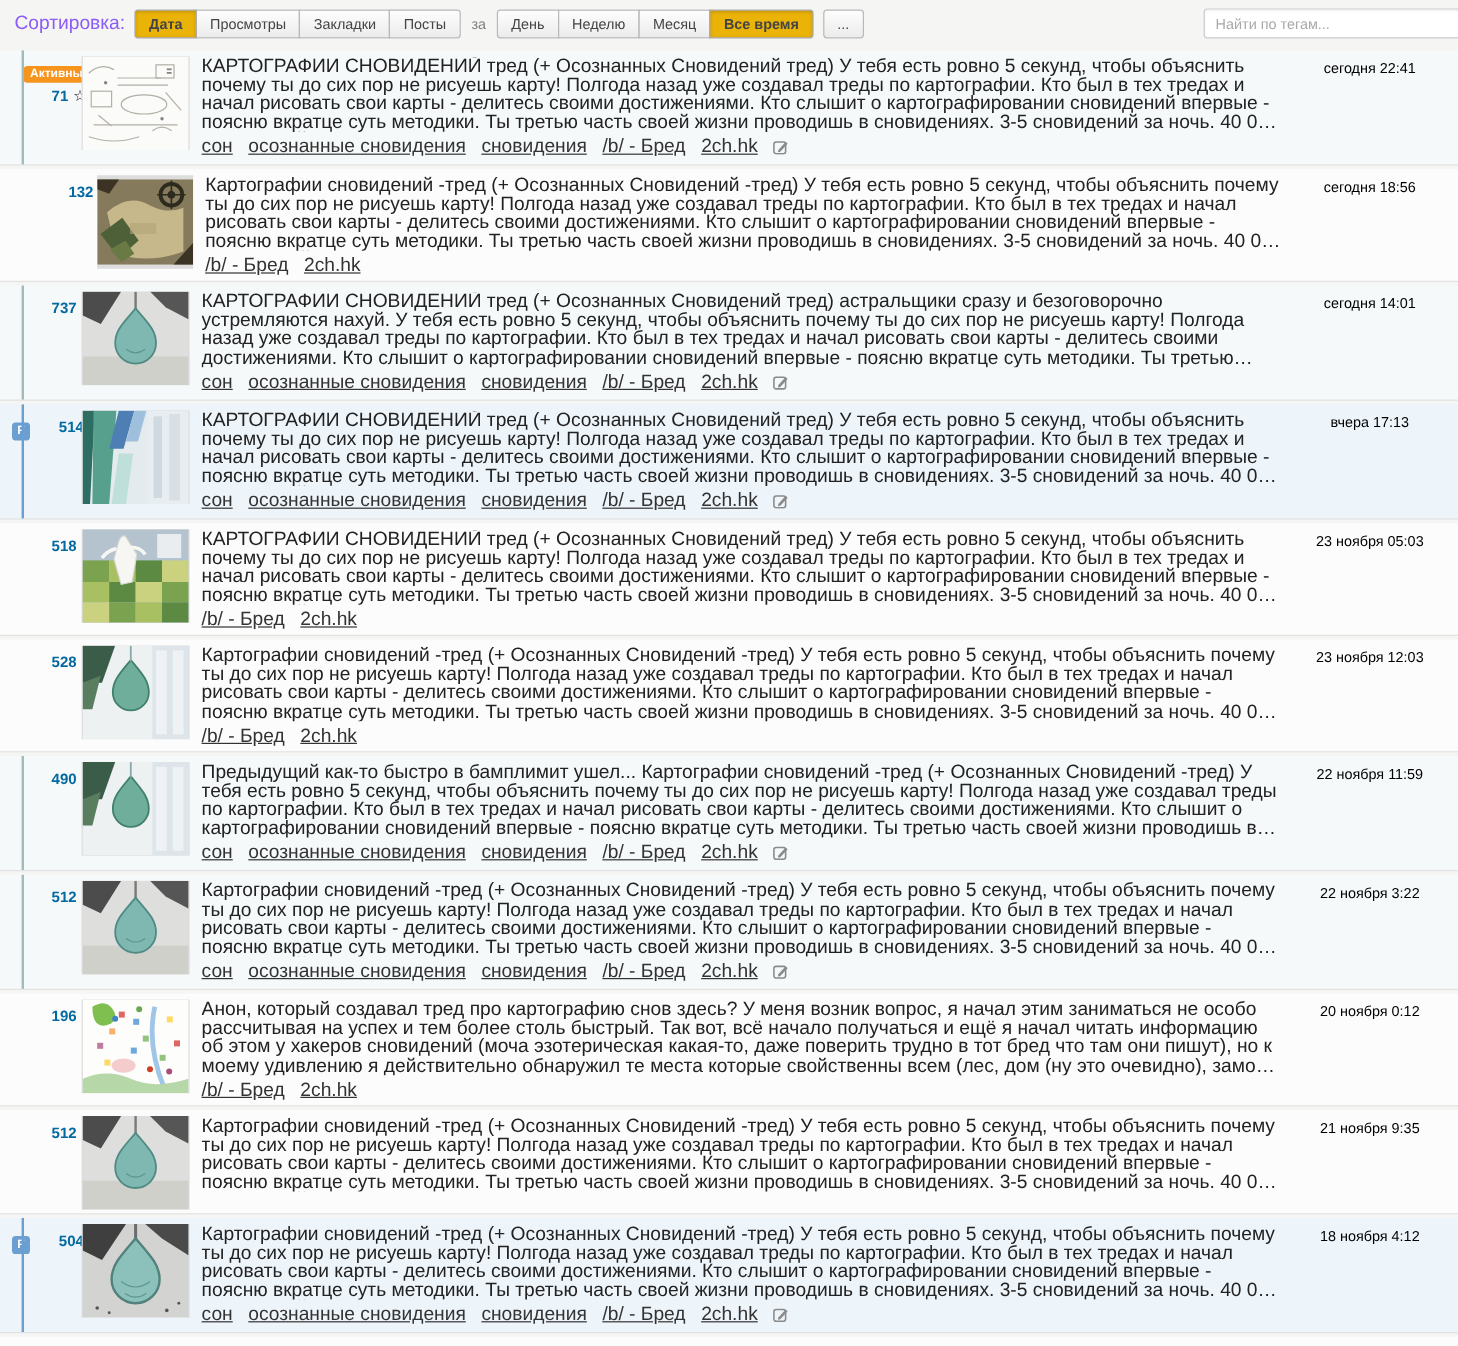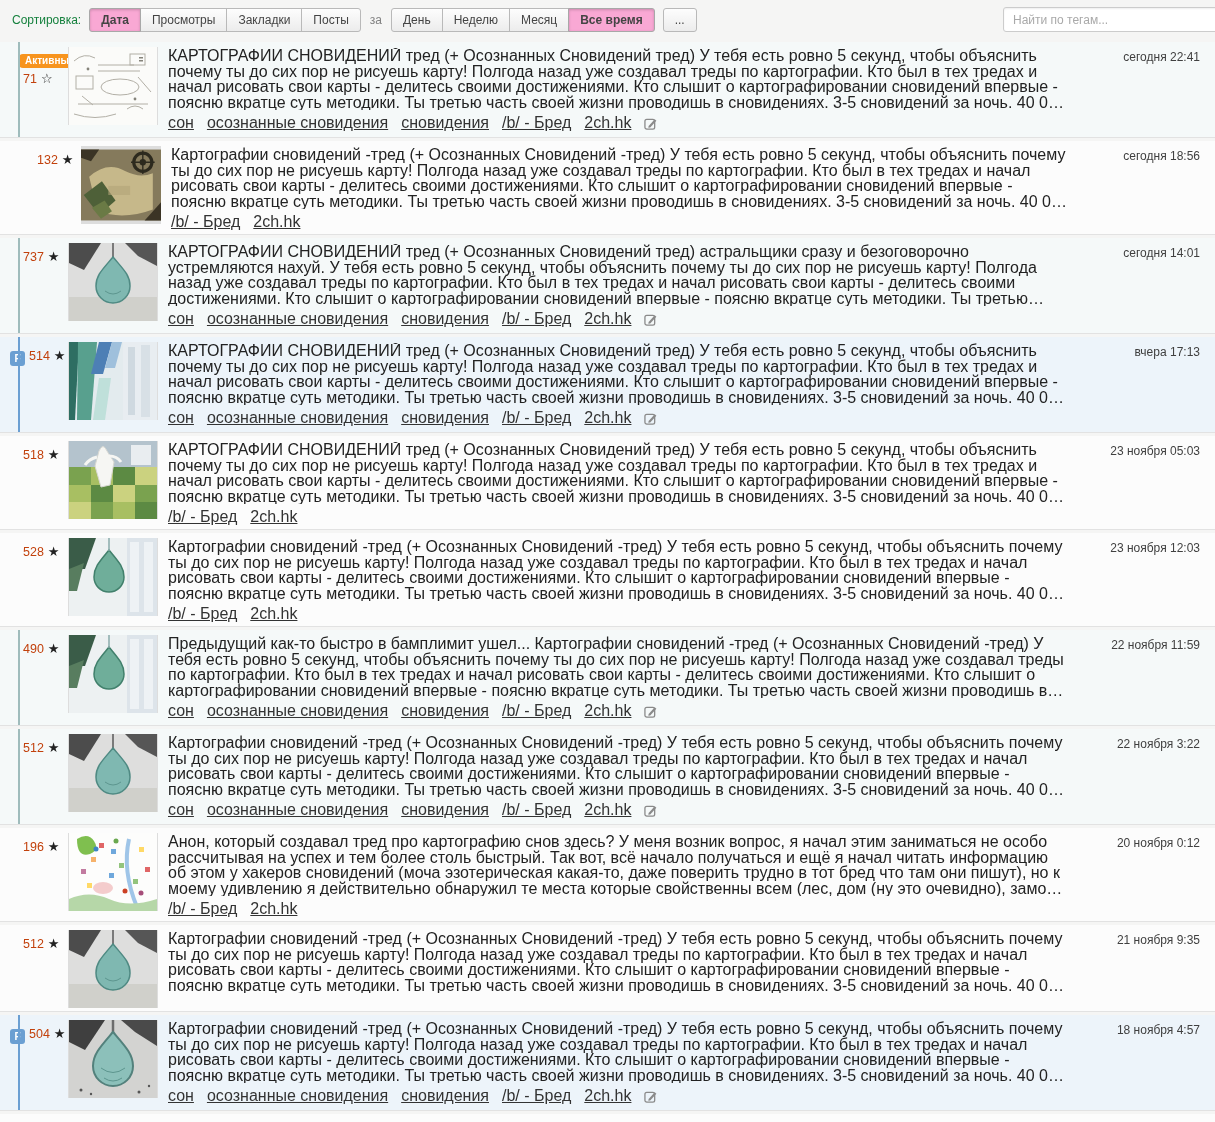--- a/index.html
+++ b/index.html
@@ -1,30 +1,30 @@
 <!DOCTYPE html>
 <html><head>
 <meta charset="utf-8">
 <style>
   * { box-sizing: border-box; margin: 0; padding: 0; }
   html,body { width:1215px; height:1122px; overflow:hidden; position:relative;
     background:#f5f5f4; font-family:"Liberation Sans","DejaVu Sans",sans-serif; }
 
   
   .topbar { position:relative; height:42px; padding:8px 0 0 12px; white-space:nowrap; }
-  .tb-label { color:#15803d; font-size:12px; margin-right:8px; vertical-align:middle; }
+  .tb-label { color:#8b5cf6; font-size:16px; margin-right:8px; vertical-align:middle; }
   .btn-group { display:inline-block; vertical-align:middle; }
   .tb-btn { display:inline-block; vertical-align:middle; cursor:pointer;
     font-family:inherit; font-size:12px; color:#444;
     padding:4px 11px; border:1px solid #b9b9b9; border-radius:3px;
     background:linear-gradient(#fdfdfd,#ececec); }
   .btn-group .tb-btn { border-radius:0; margin-left:-1px; }
   .btn-group .tb-btn:first-child { border-radius:3px 0 0 3px; margin-left:0; }
   .btn-group .tb-btn:last-child { border-radius:0 3px 3px 0; }
-  .tb-btn.sel { background:#f9a8d4; box-shadow:inset 0 1px 3px rgba(0,0,0,.18);
+  .tb-btn.sel { background:#eab308; box-shadow:inset 0 1px 3px rgba(0,0,0,.18);
     font-weight:bold; border-color:#a8a8a8; position:relative; z-index:1; }
   .tb-mid { color:#828282; font-size:12px; margin:0 9px; vertical-align:middle; }
   .more-btn { margin-left:8px; }
   .search { position:absolute; top:7px; left:1003px; width:240px; height:25px;
     border:1px solid #ccc; border-radius:3px; background:#fff; padding:3px 9px;
     font-family:inherit; font-size:12px; color:#555;
     box-shadow:inset 0 1px 2px rgba(0,0,0,.07); }
   .search::placeholder { color:#a9a9a9; }
 
   
@@ -41,38 +41,38 @@
 
   .meta { width:68px; flex:none; padding:6px 0 0 23px; font-size:12px; }
   .row.indent .meta { padding-left:37px; }
   .badge-active { display:inline-block; background:#f7941e; color:#fff;
     font-size:10px; font-weight:bold; padding:1px 6px 2px; border-radius:4px;
     margin:-2px 0 3px -4px; }
   .rating-line { white-space:nowrap; }
   .badge-f { display:inline-block; width:15px; height:15px; line-height:15px;
     text-align:center; background:#6b9fd2; color:#fff; font-size:10px;
     font-weight:bold; border-radius:3px; margin:0 4px 0 -13px; vertical-align:-2px; }
-  .rating { font-weight:normal; color:#c2410c; font-size:12.5px; }
+  .rating { font-weight:bold; color:#0369a1; font-size:12.5px;margin-left:20px; }
   .star { color:#222; font-size:13px; margin-left:4px; cursor:pointer; }
 
   .thumb-wrap { flex:none; width:90px; margin-right:10px; }
   .row.indent .thumb-wrap { margin-left:13px; width:80px; }
   .thumb { width:100%; height:78px; overflow:hidden; cursor:pointer; background:#ddd; }
   .thumb svg { display:block; width:100%; height:100%; }
 
   .content { flex:1; min-width:0; padding:1px 14px 0 0; }
   .snippet { font-size:16px; line-height:15.5px; color:#222; cursor:pointer;
     display:-webkit-box; -webkit-line-clamp:4; -webkit-box-orient:vertical;
     overflow:hidden; max-height:62px; }
   .tags { margin-top:4px; white-space:nowrap; }
   .tag { color:#333; font-size:16px; text-decoration:underline; margin-right:13px; cursor:pointer; }
   .edit-ic { display:inline-block; vertical-align:-2px; cursor:pointer; }
 
-  .time { flex:none; width:132px; padding:3px 15px 0 0; text-align:right;
-    font-size:12px; color:#404040; white-space:nowrap; }
+  .time { flex:none; width:132px; padding:3px 15px 0 0; text-align:center;
+    font-size:12px; color:#000000; white-space:nowrap; }
 </style>
 </head>
 <body>
 
 <div class="topbar">
   <span class="tb-label">Сортировка:</span><span class="btn-group" id="sort-buttons"><button class="tb-btn sel">Дата</button><button class="tb-btn">Просмотры</button><button class="tb-btn">Закладки</button><button class="tb-btn">Посты</button></span><span class="tb-mid">за</span><span class="btn-group" id="period-buttons"><button class="tb-btn">День</button><button class="tb-btn">Неделю</button><button class="tb-btn">Месяц</button><button class="tb-btn sel">Все время</button></span><button class="tb-btn more-btn">...</button>
   <input class="search" type="text" placeholder="Найти по тегам..." style="">
 </div>
 
 <div id="thread-list">
@@ -441,21 +441,21 @@
         </div>
 
     </div>
     <div class="content">
       <div class="snippet"><span class="snippet-text">Картографии сновидений -тред (+ Осознанных Сновидений -тред) У тебя есть ровно 5 секунд, чтобы объяснить почему ты до сих пор не рисуешь карту! Полгода назад уже создавал треды по картографии. Кто был в тех тредах и начал рисовать свои карты - делитесь своими достижениями. Кто слышит о картографировании сновидений впервые - поясню вкратце суть методики. Ты третью часть своей жизни проводишь в сновидениях. 3-5 сновидений за ночь. 40 000 сновидений за 20 лет. По утру ты нихуя не помнишь. С помощью карты ты</span></div>
       <div class="tags"><a class="tag">сон</a><a class="tag">осознанные сновидения</a><a class="tag">сновидения</a><a class="tag">/b/ - Бред</a><a class="tag">2ch.hk</a><span class="edit-ic"><svg width="13" height="13" viewBox="0 0 14 14">
               <rect x="1" y="2.5" width="10.5" height="10.5" rx="2" fill="none" stroke="#8a8a8a" stroke-width="1.4"></rect>
               <path d="M5 9.6 L11.6 2.4 L13.3 4.1 L6.7 11.2 L4.6 11.7 z" fill="#8a8a8a"></path>
             </svg></span></div>
     </div>
-    <div class="time">18 ноября 4:57</div>
+    <div class="time">18 ноября 4:12</div>
   </div>
 
   <div class="row">
     
     
     
     
   </div>
 </div>
 

